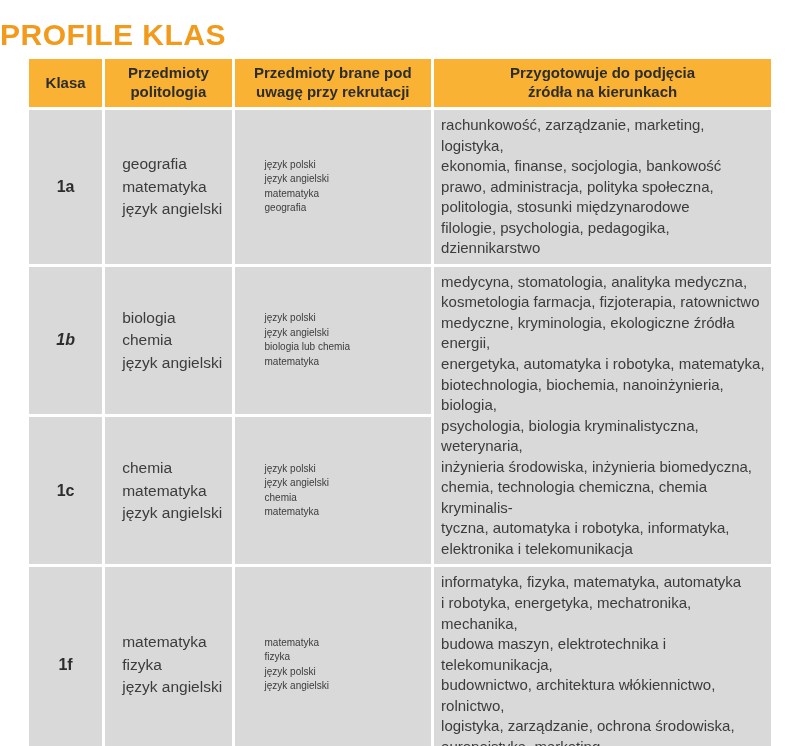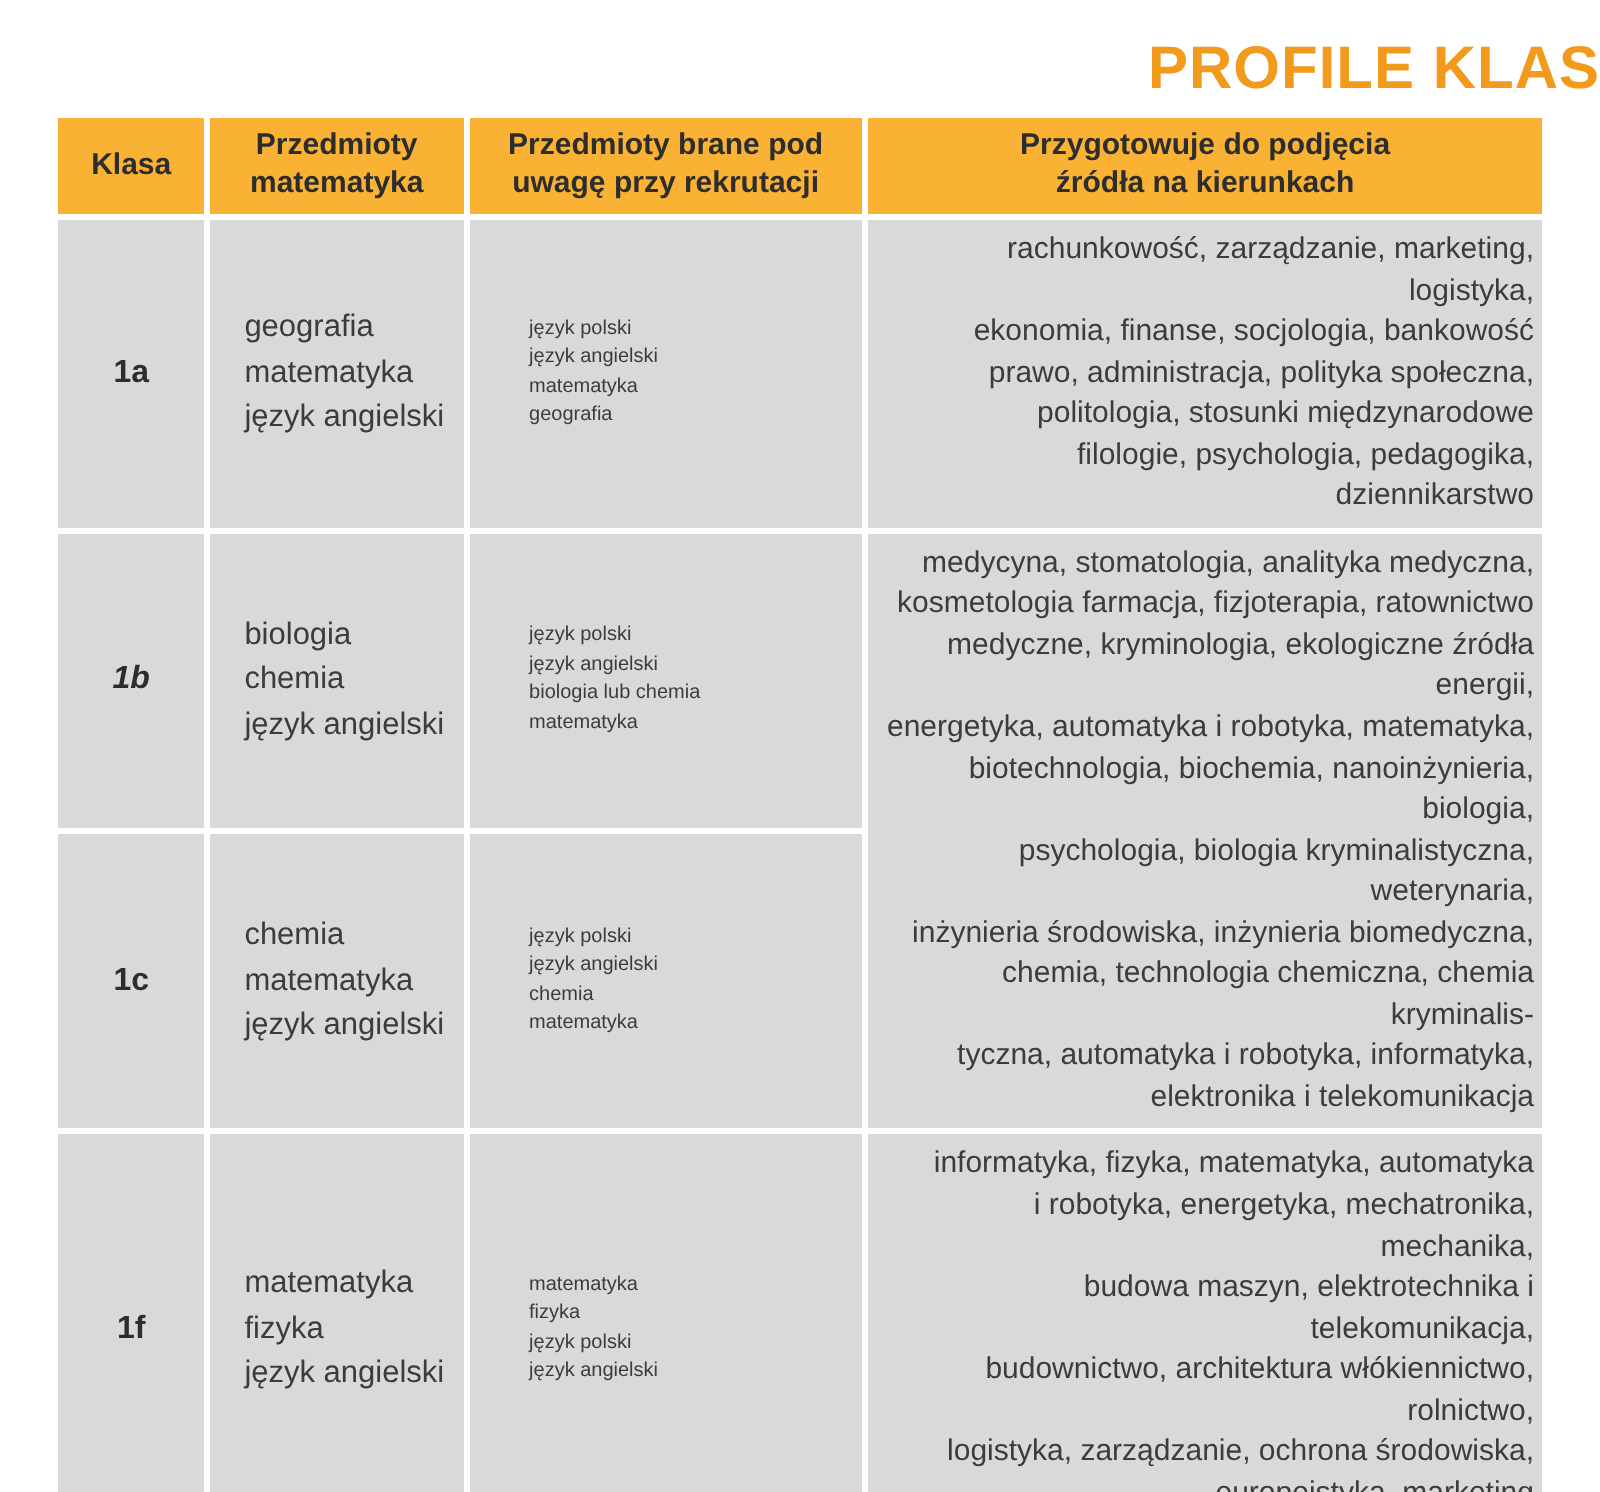--- a/index.html
+++ b/index.html
@@ -7,21 +7,21 @@
     padding: 0;
     background: #ffffff;
   }
   body {
     width: 800px;
     height: 746px;
     overflow: hidden;
     font-family: "Liberation Sans", sans-serif;
   }
   .page-title {
-    text-align: right;
+    text-align: left;
     font-size: 30px;
     font-weight: 800;
     letter-spacing: 0.5px;
     color: #F29A1B;
     margin: 18px 0 4px 0;
   }
   table.profiles {
     border-collapse: separate;
     border-spacing: 3px;
     margin: 0 auto;
@@ -66,21 +66,20 @@
     padding: 6px 4px 6px 30px;
     font-size: 10px;
     line-height: 1.45;
     margin-top: 40px;
   }
   td.kier {
     padding: 5px 4px 5px 7px;
     font-size: 15px;
     line-height: 1.37;
     vertical-align: middle;
-    text-align: right;
   }
   tr.r-1a td.klasa { height: 104px; margin-left: 25px; }
   tr.r-1b td.klasa { height: 97px; font-style: italic; }
   tr.r-1c td.klasa { height: 97px; margin-top: 26px; }
   tr.r-1f td.klasa { height: 113px; }
 </style>
 </head>
 <body>
 
 <h1 class="page-title">PROFILE KLAS</h1>
@@ -89,21 +88,21 @@
   <colgroup>
     <col class="c-klasa">
       <col class="c-roz">
       <col class="c-rek">
       <col class="c-kier">
   </colgroup>
   <thead>
     <tr>
       <th>Klasa</th>
       <th>Przedmioty
-matematyka</th>
+politologia</th>
       <th>Przedmioty brane pod
 uwagę przy rekrutacji</th>
       <th>Przygotowuje do podjęcia
 źródła na kierunkach</th>
     </tr>
   </thead>
   <tbody>
     <tr class="r-1a">
       <td class="klasa">1a</td>
       <td class="roz">geografia

